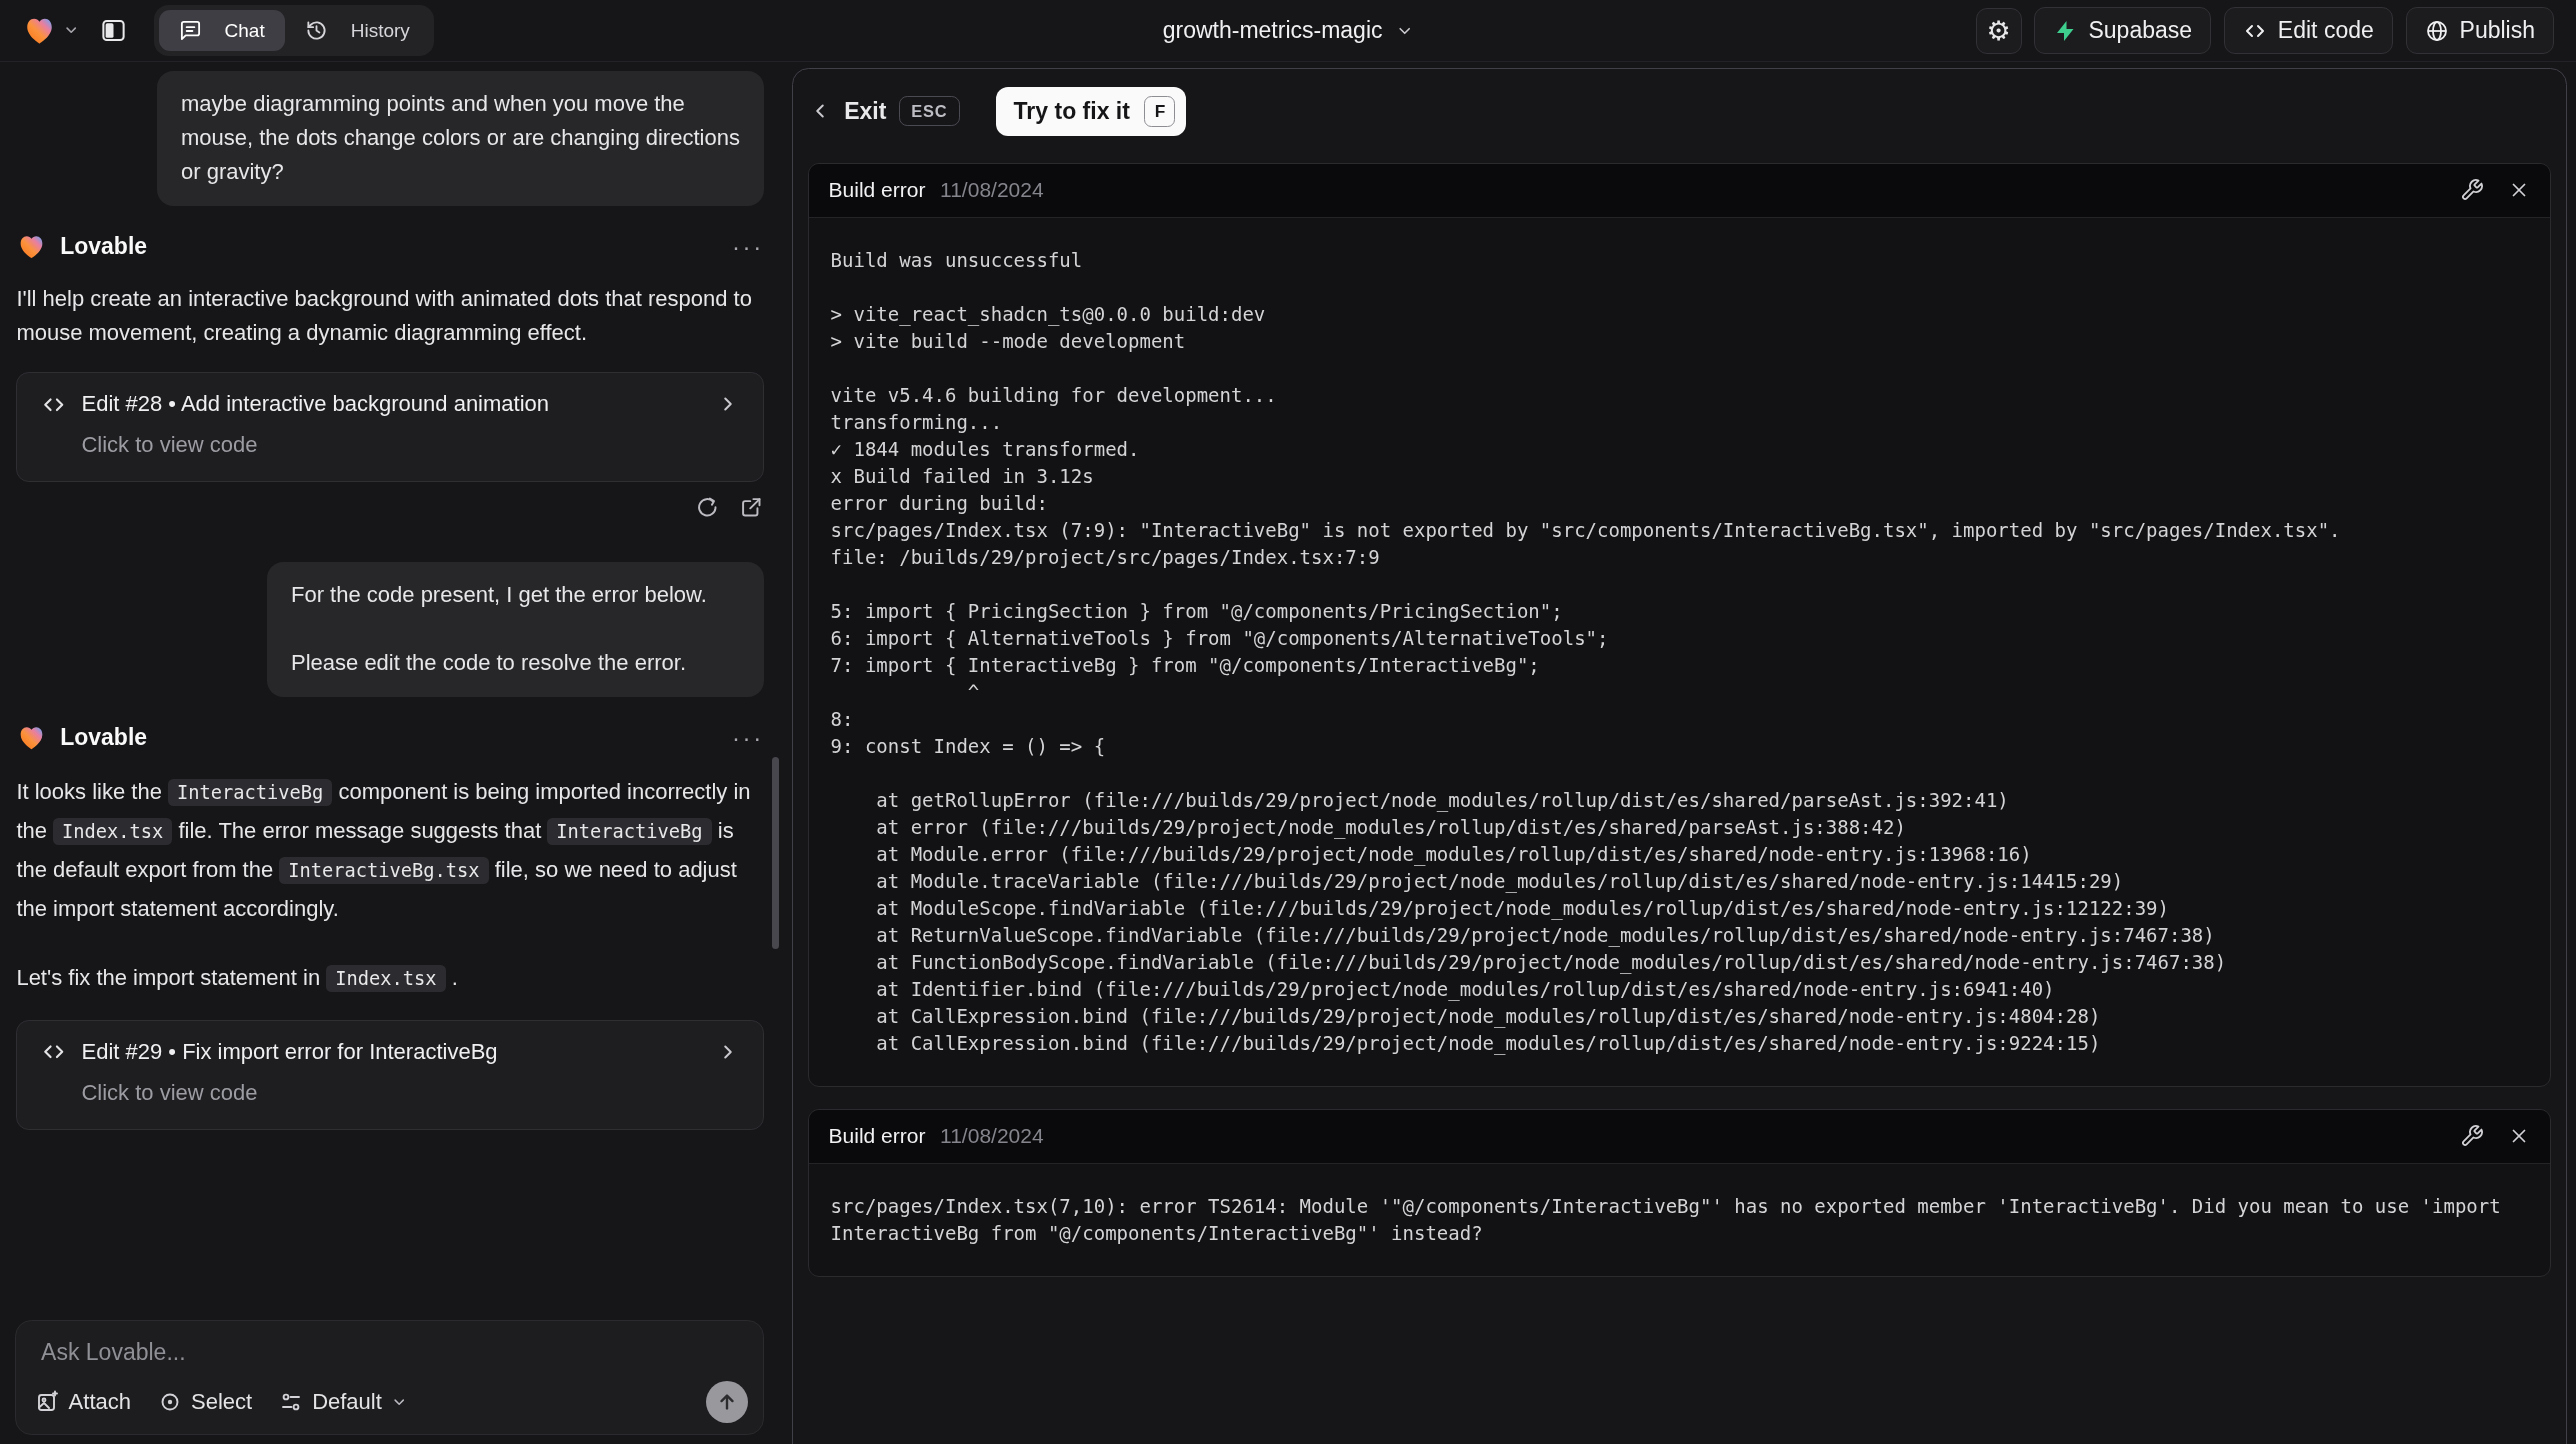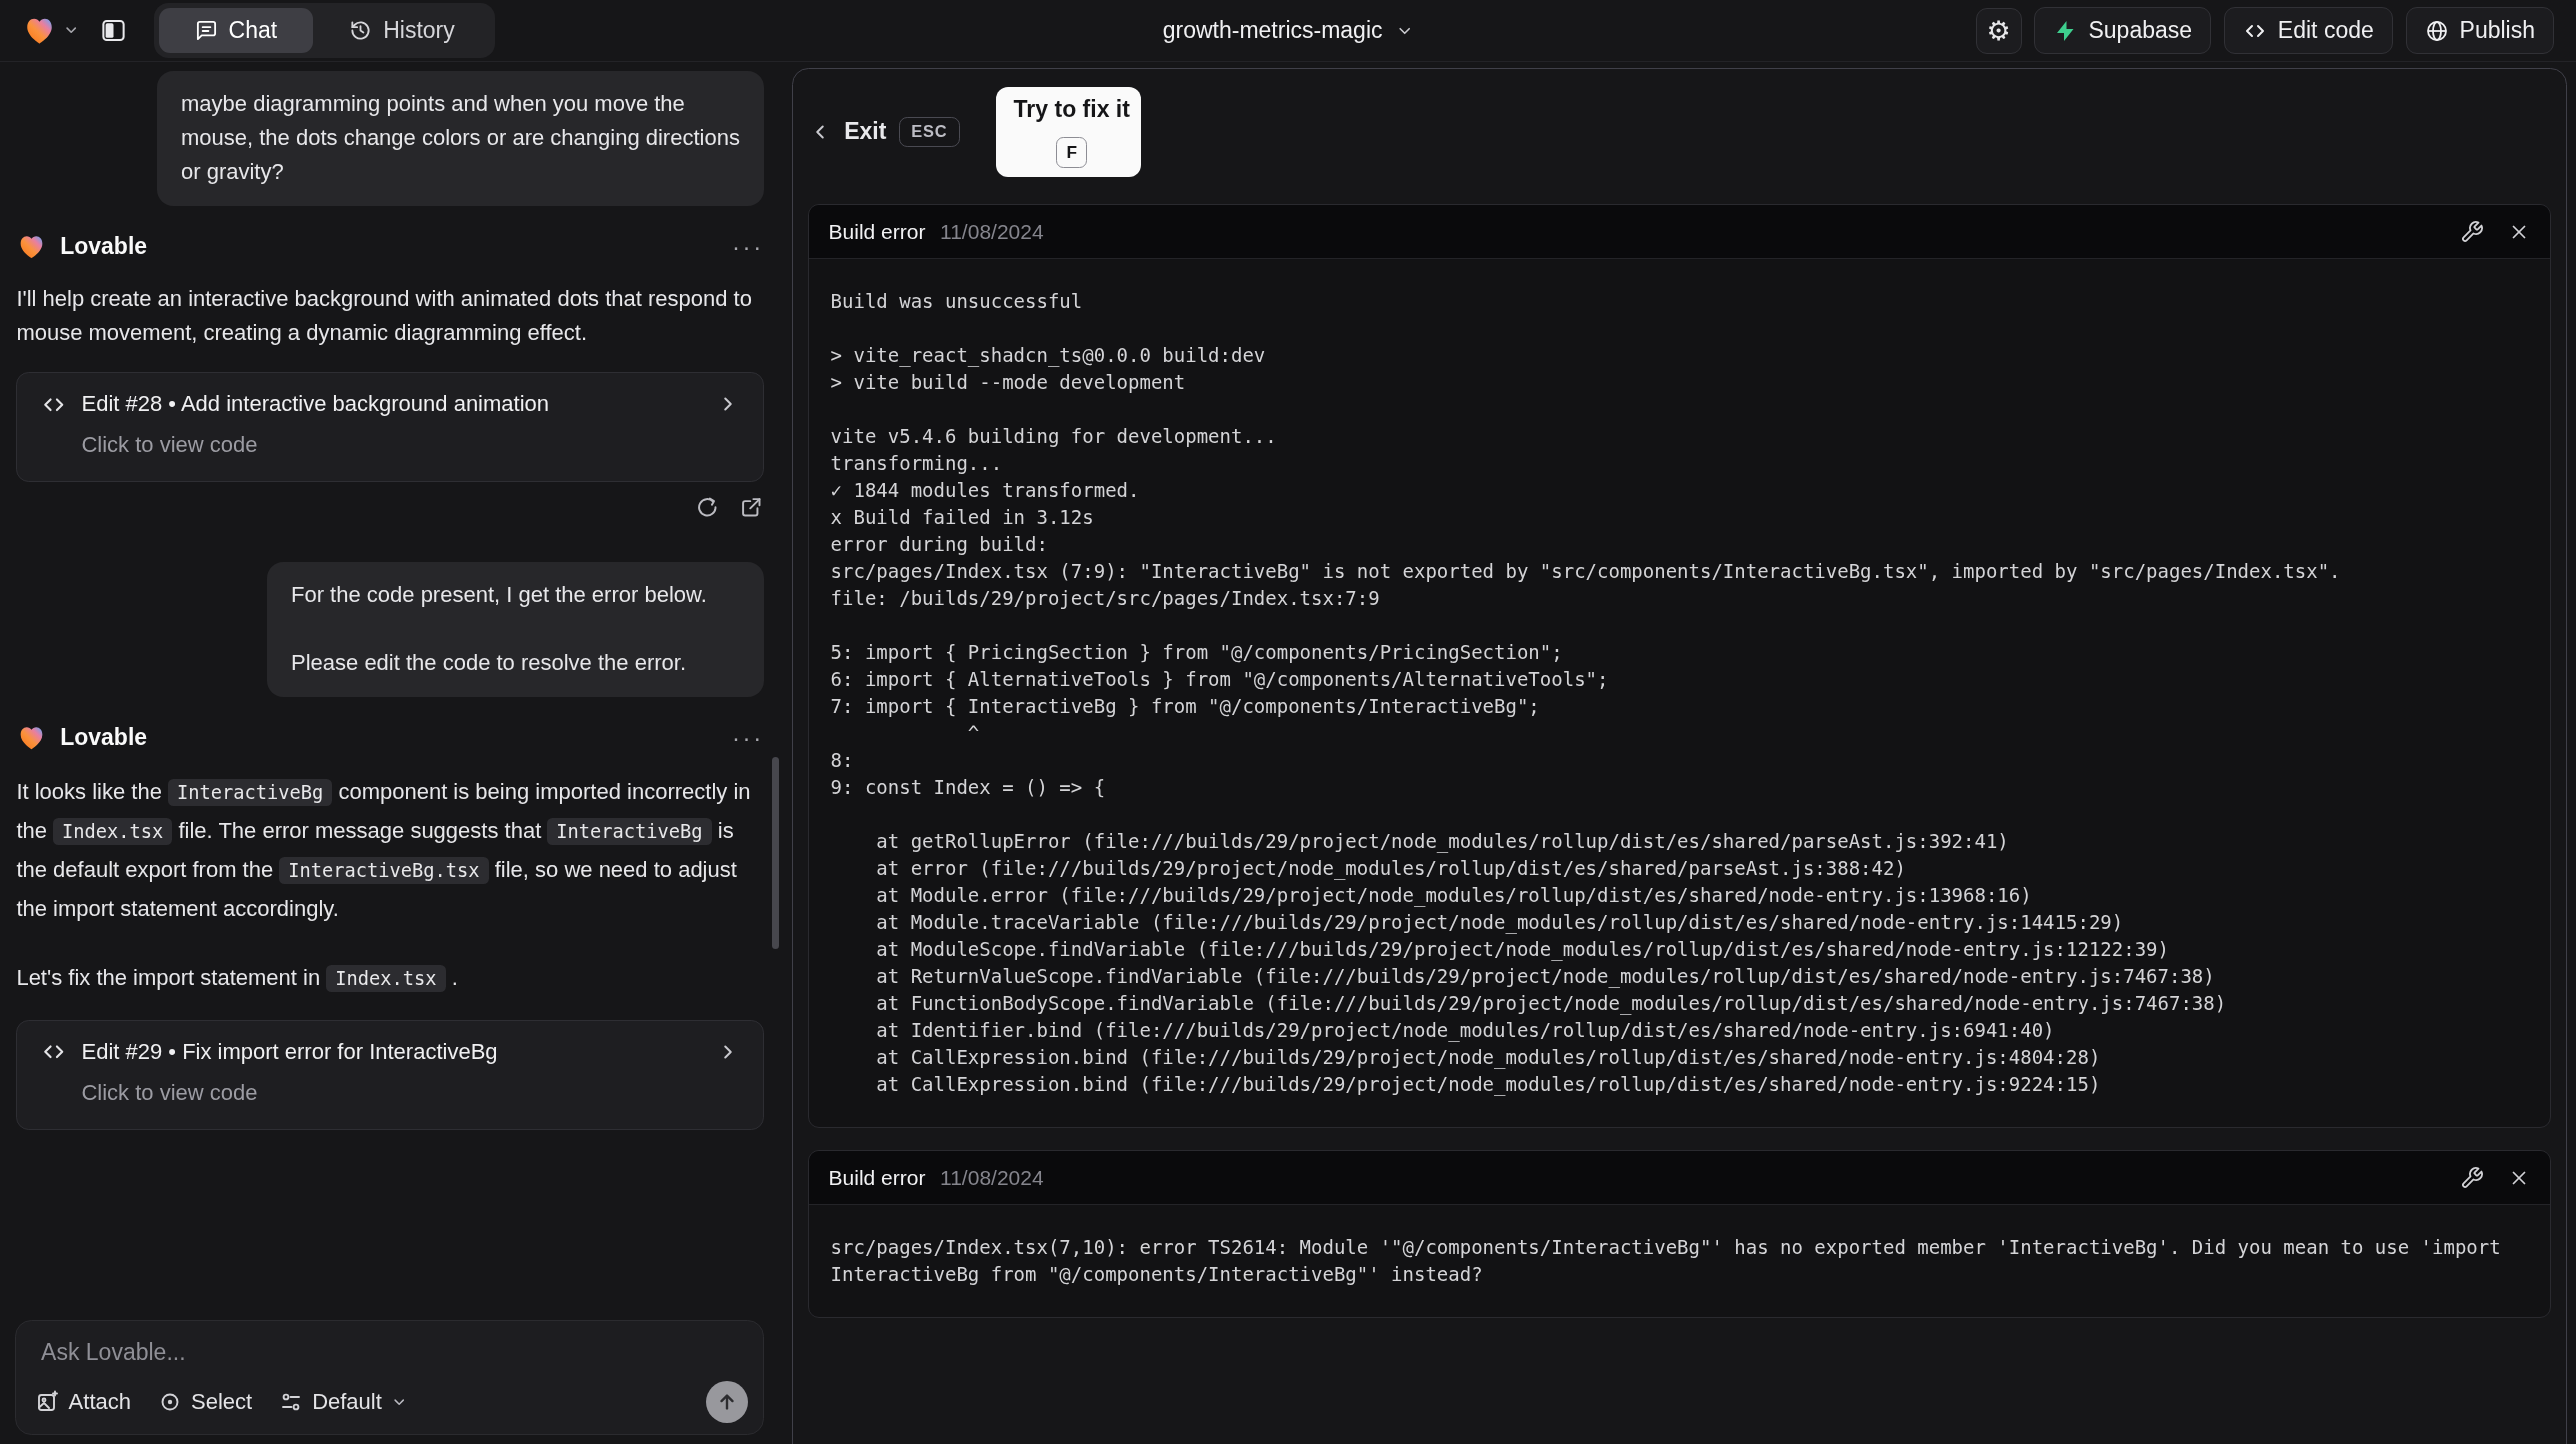--- a/index.html
+++ b/index.html
@@ -9,22 +9,22 @@
   svg { display:block; }
 
   
   .topbar { height:62px; display:flex; align-items:center; padding:0 22px;
     border-bottom:0.9px solid #232327; position:relative; background:#161618; }
   .tb-left { display:flex; align-items:center; gap:12.8px; }
   .logo-wrap { display:flex; align-items:center; gap:5.5px; cursor:pointer; }
   .panel-btn { width:44px; height:44px; border-radius:11px; display:flex; align-items:center;
     justify-content:center; color:#e7e7ea; }
   .seg { display:flex; background:#232326; border-radius:14.6px; padding:4.6px; margin-left:5.5px; }
-  .seg-tab { display:flex; align-items:center; gap:11px; padding:9px 36px; border-radius:11px;
-    font-size:23px; color:#d6d6da; cursor:pointer; }
+  .seg-tab { display:flex; align-items:center; gap:23px; padding:9px 20px; border-radius:11px;
+    font-size:19px; color:#d6d6da; cursor:pointer; }
   .seg-tab.active { background:#3e3e44; color:#ffffff; }
   .tb-center { position:absolute; left:50%; top:0; height:100%; transform:translateX(-50%);
     display:flex; align-items:center; gap:12.8px; font-size:23px; color:#f1f1f3; }
   .tb-right { margin-left:auto; display:flex; align-items:center; gap:12.8px; }
   .tb-btn { display:flex; align-items:center; gap:11px; background:#1c1c1f; border:0.9px solid #313136;
     border-radius:11px; padding:9px 18px; font-size:23px; color:#f0f0f2; cursor:pointer; }
   .tb-iconbtn { width:46px; height:46px; background:#1c1c1f; border:0.9px solid #313136;
     border-radius:11px; display:flex; align-items:center; justify-content:center;
     font-size:27px; color:#e7e7ea; cursor:pointer; }
 
@@ -83,21 +83,21 @@
 
   
   .preview { position:absolute; left:792px; top:5.5px; right:9px; bottom:-22px;
     border:0.9px solid #404049; border-radius:16.4px; background:#161618; overflow:hidden; }
   .pv-top { display:flex; align-items:center; padding:18px 16.4px 0 16.4px; }
   .exit-group { display:flex; align-items:center; gap:12.8px; color:#e9e9ec; cursor:pointer; }
   .exit-label { font-size:23px; font-weight:bold; }
   .kbd { border:1.8px solid #4a4a52; border-radius:8.2px; padding:4.6px 11px; font-size:16.4px;
     font-weight:bold; color:#bdbdc4; letter-spacing:0.9px; }
   .fix-btn { display:flex; align-items:center; gap:14.6px; margin-left:36px; background:#fafafa;
-    border-radius:12px; padding:9px 11px 9px 18px; cursor:pointer;flex-direction:column; }
+    border-radius:12px; padding:9px 11px 9px 18px; cursor:pointer; }
   .fix-label { font-size:23px; font-weight:bold; color:#151517; }
   .kbd-f { border:1.8px solid #8d8d94; border-radius:7.3px; width:31px; height:31px;
     display:flex; align-items:center; justify-content:center; font-size:17.3px; font-weight:bold;
     color:#151517; }
 
   .err-panel { margin:27px 14.6px 0 14.6px; border:0.9px solid #2a2a2f; border-radius:11px;
     overflow:hidden; background:#121214; }
   .err-head { display:flex; align-items:center; background:#0a0a0c; padding:14.6px 20px;
     border-bottom:0.9px solid #242428; }
   .err-title { font-size:21px; color:#f2f2f4; }

